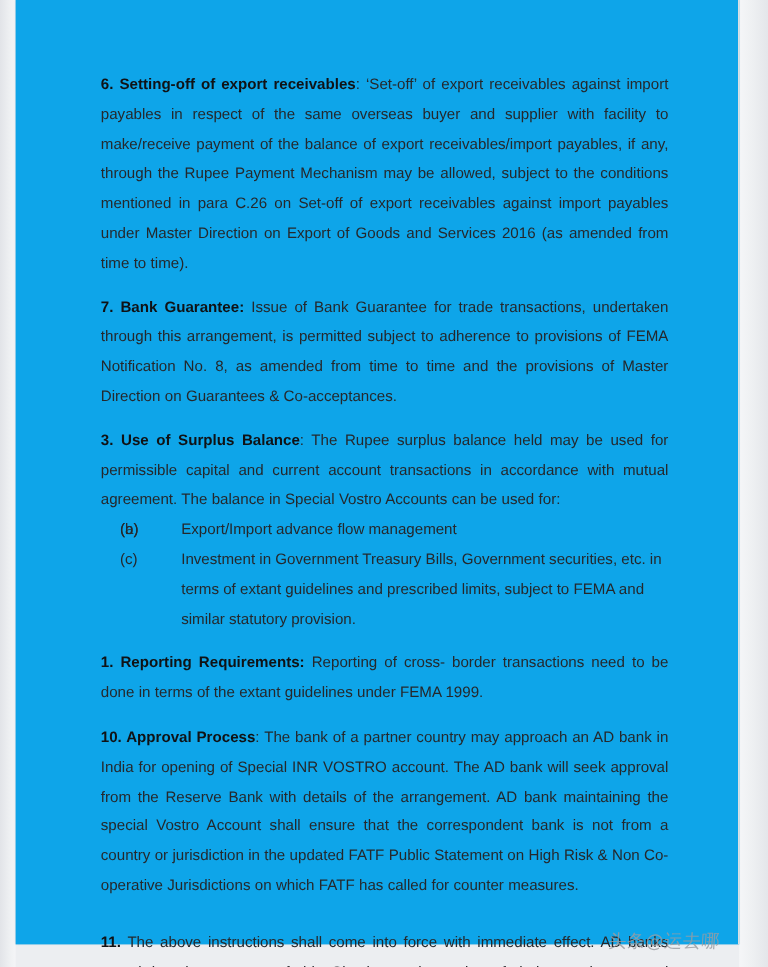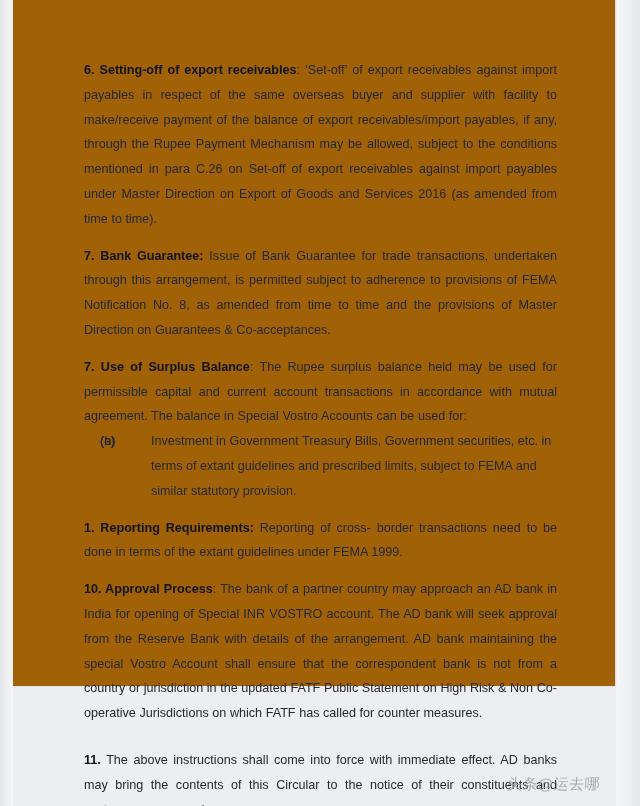--- a/index.html
+++ b/index.html
@@ -35,22 +35,22 @@
     width: 24px; height: 806px;
     background: linear-gradient(to left, #e4e6ea 0%, #eef0f2 55%, #f5f6f8 100%);
   }
 
   
   #page {
     position: absolute;
     left: 13px;
     top: 0;
     width: 603px;
-    height: 686px;
-    background: #a16207;
+    height: 787px;
+    background: #0ea5e9;
     border-right: 1px solid #dcdee2;
     box-shadow: 0 0 2px rgba(0,0,0,0.10);
   }
 
   #page-inner {
     position: absolute;
     left: 71px;      
     top: 58px;
     width: 473px;    
   }
@@ -124,29 +124,29 @@
 
       <p class="para">
         <span class="b">6. Setting-off of export receivables</span><span>: ‘Set-off’ of export receivables against import payables in respect of the same overseas buyer and supplier with facility to make/receive payment of the balance of export receivables/import payables, if any, through the Rupee Payment Mechanism may be allowed, subject to the conditions mentioned in para C.26 on Set-off of export receivables against import payables under Master Direction on Export of Goods and Services 2016 (as amended from time to time).</span>
       </p>
 
       <p class="para">
         <span class="b">7. Bank Guarantee:</span><span> Issue of Bank Guarantee for trade transactions, undertaken through this arrangement, is permitted subject to adherence to provisions of FEMA Notification No. 8, as amended from time to time and the provisions of Master Direction on Guarantees &amp; Co-acceptances.</span>
       </p>
 
       <p class="para" style="margin-bottom:0;">
-        <span class="b">7. Use of Surplus Balance</span><span>:   The Rupee surplus balance held may be used for permissible capital and current account transactions in accordance with mutual agreement. The balance in Special Vostro Accounts can be used for:</span>
+        <span class="b">3. Use of Surplus Balance</span><span>:   The Rupee surplus balance held may be used for permissible capital and current account transactions in accordance with mutual agreement. The balance in Special Vostro Accounts can be used for:</span>
       </p>
 
       <ol class="sublist">
         <li>
           <span class="marker">(a)</span>
         </li>
         <li>
-          <span class="marker">(b)</span>
+          <span class="marker">(b)</span><span>Export/Import advance flow management</span>
         </li>
         <li>
           <span class="marker">(c)</span><span>Investment in Government Treasury Bills, Government securities, etc. in terms of extant guidelines and prescribed limits, subject to FEMA and similar statutory provision.</span>
         </li>
       </ol>
 
       <p class="para">
         <span class="b">1. Reporting Requirements:</span><span>  Reporting of cross- border transactions need to be done in terms of the extant guidelines under FEMA 1999.</span>
       </p>
 

